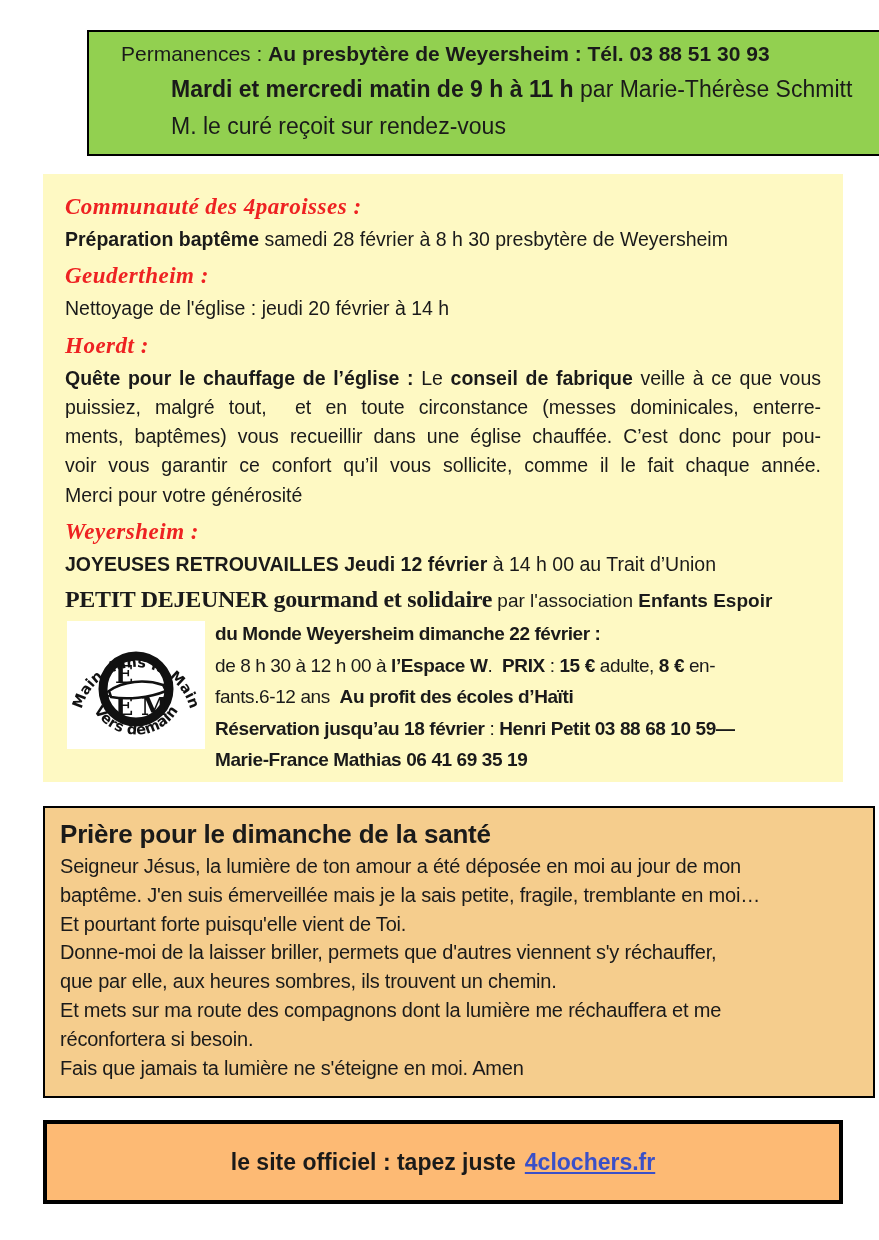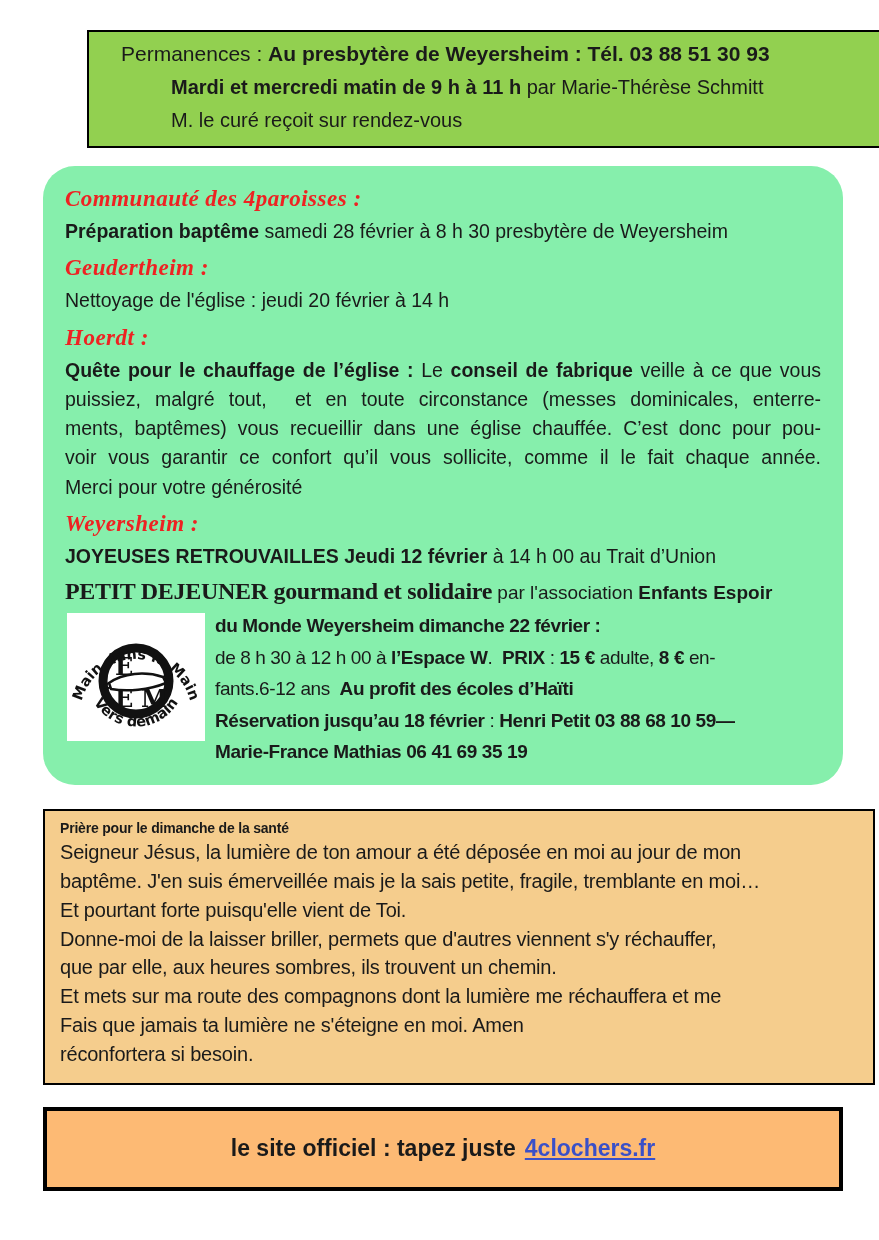--- a/index.html
+++ b/index.html
@@ -3,41 +3,41 @@
 <meta charset="utf-8">
 <style>
   html,body{margin:0;padding:0;background:#ffffff;}
   body{width:879px;height:1240px;font-family:"Liberation Sans",sans-serif;color:#1a1a1a;}
   .page{box-sizing:border-box;width:879px;height:1240px;padding:30px 36px 0 43px;}
   .box{box-sizing:border-box;width:800px;}
 
   
   .box-perm{background:#92d050;border:2px solid #000;padding:10px 10px 14px 32px;margin-left:44px;}
   .perm-l1{font-size:21px;white-space:nowrap;}
-  .perm-l2,.perm-l3{font-size:20px;margin:10px 0 0 50px;white-space:nowrap;}
+  .perm-l2,.perm-l3{font-size:23px;margin:10px 0 0 50px;white-space:nowrap;}
   .b{font-weight:bold;}
 
   
-  .box-bulletin{background:#86efac;margin-top:18px;padding:10px 22px 16px 22px;border-radius:32px;}
+  .box-bulletin{background:#fef9c3;margin-top:18px;padding:10px 22px 5px 22px;}
   .script-heading{font-family:"Liberation Serif",serif;font-style:italic;font-weight:bold;
     color:#ee2222;font-size:23px;letter-spacing:.5px;margin:10px 0 6px 0;}
   .line{font-size:19.5px;line-height:1.4;white-space:pre-wrap;margin:2px 0;}
   .justified{text-align:justify;text-align-last:justify;}
   .pd-line{margin:8px 0 4px 0;font-size:19px;white-space:nowrap;}
   .pd-serif{font-family:"Liberation Serif",serif;font-weight:bold;font-size:24px;letter-spacing:-0.3px;}
 
   .eem-row{display:flex;align-items:flex-start;margin-top:2px;}
   .eem-logo{flex:0 0 auto;width:138px;height:128px;background:#fff;margin:4px 10px 0 2px;}
   .eem-text{flex:1;font-size:19px;letter-spacing:-0.4px;}
   .eem-text .line{font-size:19px;line-height:1.55;}
 
   
   .box-prayer{width:798px;background:#f5cd8d;border:2px solid #000;margin-top:24px;
     padding:8px 15px 14px 15px;letter-spacing:-0.2px;}
-  .prayer-title{font-weight:bold;font-size:14px;line-height:1.4;}
+  .prayer-title{font-weight:bold;font-size:26px;line-height:1.4;}
   .prayer-line{font-size:20px;line-height:1.44;white-space:pre-wrap;}
 
   
   .box-footer{background:#fdba74;border:4px solid #000;margin-top:22px;height:84px;
     display:flex;align-items:center;justify-content:center;font-size:23px;font-weight:bold;}
   .site-link{color:#3a50c8;text-decoration:underline;cursor:pointer;margin-left:9px;}
 </style>
 </head>
 <body>
 
@@ -111,22 +111,22 @@
   </div>
 
   <div class="box-prayer">
     <div class="prayer-title">Prière pour le dimanche de la santé</div>
     <div class="prayer-line">Seigneur Jésus, la lumière de ton amour a été déposée en moi au jour de mon</div>
     <div class="prayer-line">baptême. J'en suis émerveillée mais je la sais petite, fragile, tremblante en moi…</div>
     <div class="prayer-line">Et pourtant forte puisqu'elle vient de Toi.</div>
     <div class="prayer-line">Donne-moi de la laisser briller, permets que d'autres viennent s'y réchauffer,</div>
     <div class="prayer-line">que par elle, aux heures sombres, ils trouvent un chemin.</div>
     <div class="prayer-line">Et mets sur ma route des compagnons dont la lumière me réchauffera et me</div>
+    <div class="prayer-line">réconfortera si besoin.</div>
     <div class="prayer-line">Fais que jamais ta lumière ne s'éteigne en moi. Amen</div>
-    <div class="prayer-line">réconfortera si besoin.</div>
   </div>
 
   <div class="box box-footer">
     <span>le site officiel : tapez juste</span>
     <a class="site-link">4clochers.fr</a>
   </div>
 
 </div>
 
 </body></html>

